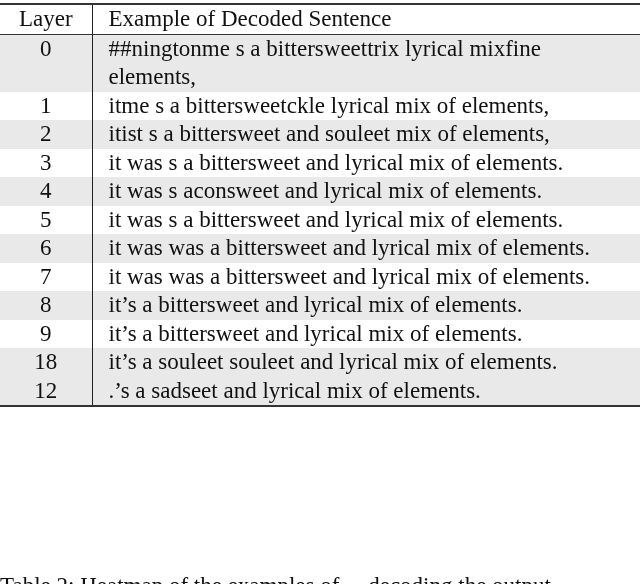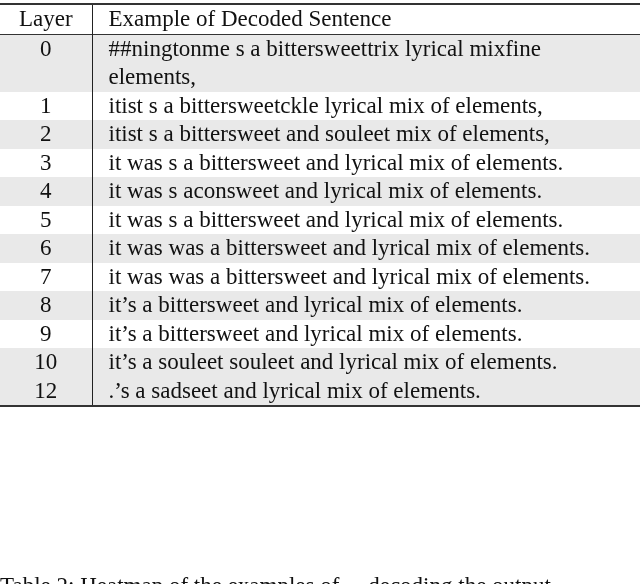--- a/index.html
+++ b/index.html
@@ -33,21 +33,21 @@
         <th class="sent">Example of Decoded Sentence</th>
       </tr>
     </thead>
     <tbody id="tbody">
     <tr class="shaded">
           <td class="layer">0</td>
           <td class="sent">##ningtonme s a bittersweettrix lyrical mixfine elements,</td>
         </tr>
         <tr>
           <td class="layer">1</td>
-          <td class="sent">itist s a bittersweetckle lyrical mix of elements,</td>
+          <td class="sent">itme s a bittersweetckle lyrical mix of elements,</td>
         </tr>
         <tr class="shaded">
           <td class="layer">2</td>
           <td class="sent">itist s a bittersweet and souleet mix of elements,</td>
         </tr>
         <tr>
           <td class="layer">3</td>
           <td class="sent">it was s a bittersweet and lyrical mix of elements.</td>
         </tr>
         <tr class="shaded">
@@ -68,21 +68,21 @@
         </tr>
         <tr class="shaded">
           <td class="layer">8</td>
           <td class="sent">it’s a bittersweet and lyrical mix of elements.</td>
         </tr>
         <tr>
           <td class="layer">9</td>
           <td class="sent">it’s a bittersweet and lyrical mix of elements.</td>
         </tr>
         <tr class="shaded">
-          <td class="layer">10</td>
+          <td class="layer">18</td>
           <td class="sent">it’s a souleet souleet and lyrical mix of elements.</td>
         </tr>
         <tr class="shaded">
           <td class="layer">12</td>
           <td class="sent">.’s a sadseet and lyrical mix of elements.</td>
         </tr>
       </tbody>
   </table>
 </div>
 

